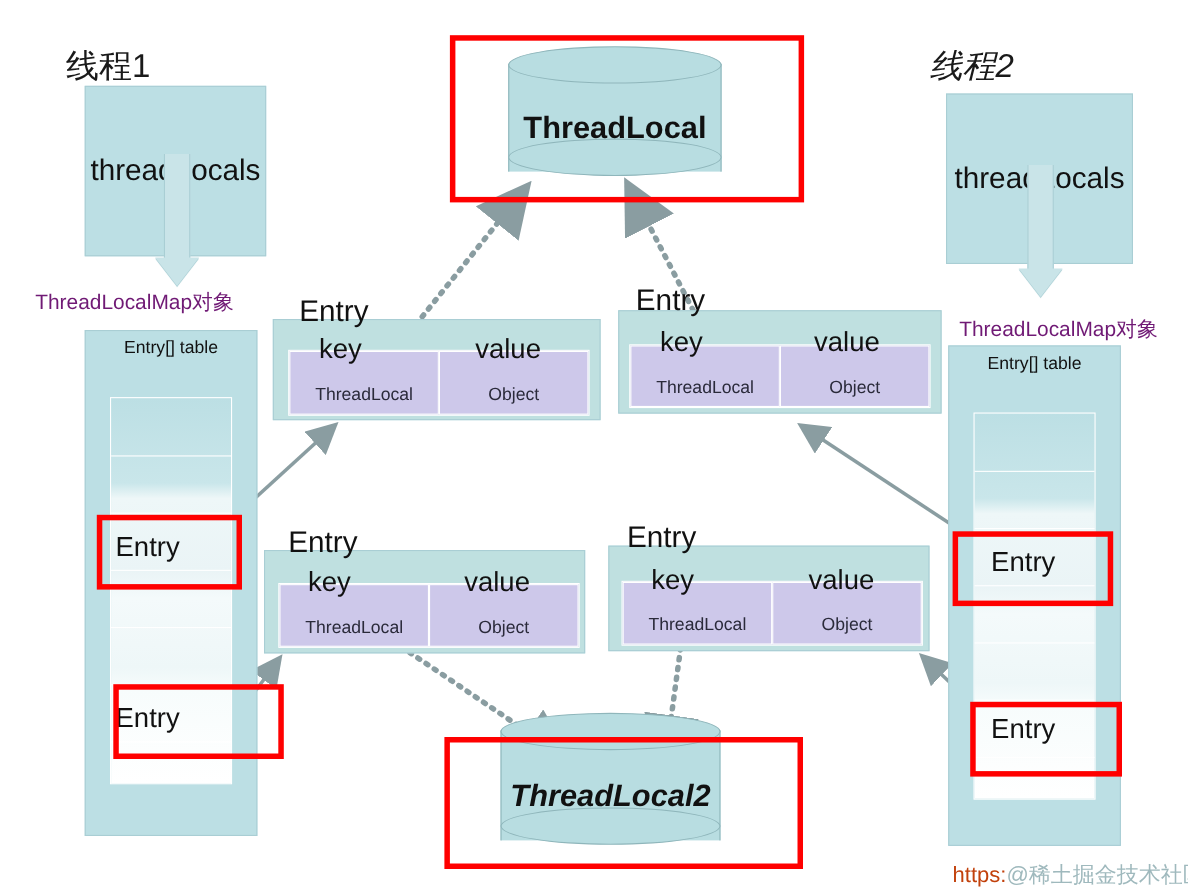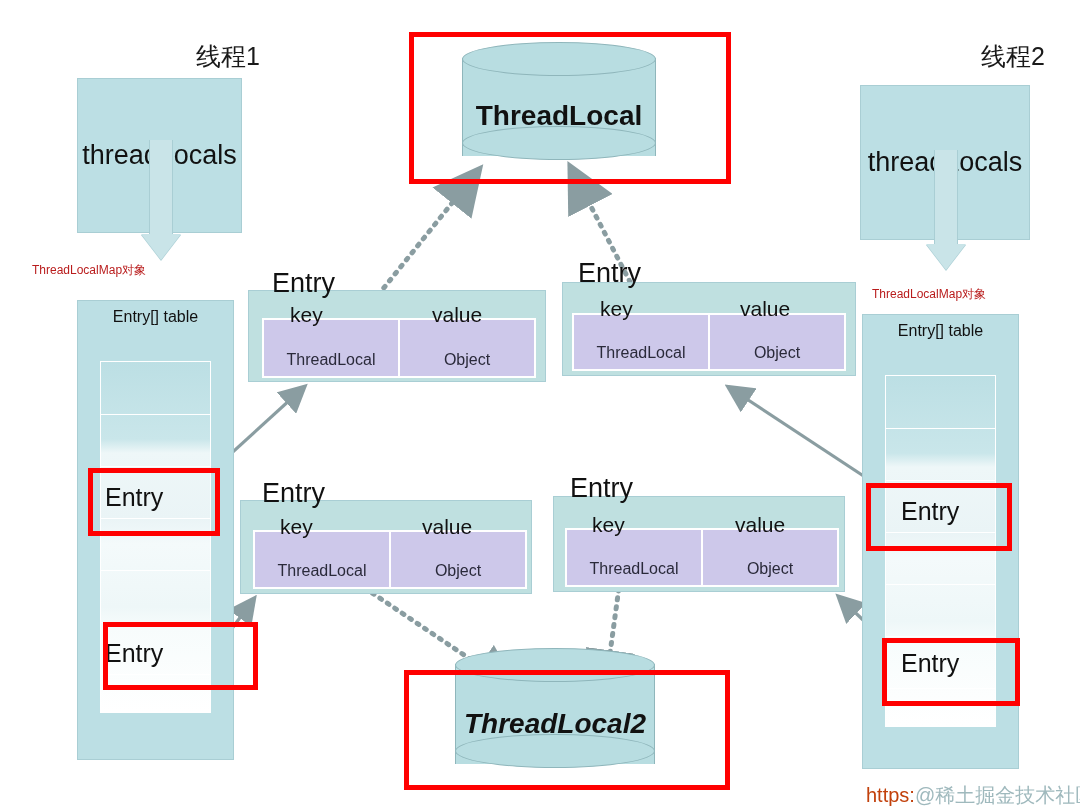--- a/index.html
+++ b/index.html
@@ -3,25 +3,25 @@
 <meta charset="utf-8">
 <style>
   html,body{margin:0;padding:0;background:#ffffff;}
   body{width:1080px;height:809px;position:relative;overflow:hidden;
        font-family:"Liberation Sans","DejaVu Sans",sans-serif;color:#111;}
   #stage{position:absolute;inset:0;width:1080px;height:809px;}
 
   .abs{position:absolute;box-sizing:border-box;}
 
   
-  .thread-title{font-size:25px;color:#1a1a1a;text-align:right;white-space:nowrap;}
+  .thread-title{font-size:30px;color:#1a1a1a;text-align:left;white-space:nowrap;}
   .threadlocals-box{background:#bcdfe4;border:1px solid #a9ced4;
       display:flex;align-items:center;justify-content:center;
       font-size:27px;color:#111;}
-  .map-label{font-size:12px;color:#b91c1c;white-space:nowrap;}
+  .map-label{font-size:19px;color:#701a75;white-space:nowrap;}
   .blockarrow-shaft{position:absolute;left:50%;transform:translateX(-50%);
       background:#c9e4e8;border-left:1px solid #a9ced4;border-right:1px solid #a9ced4;}
   .blockarrow-head{position:absolute;left:50%;transform:translateX(-50%);
       width:0;height:0;border-left:20px solid transparent;border-right:20px solid transparent;
       border-top:26px solid #c9e4e8;filter:drop-shadow(0 1px 0 #a9ced4);}
 
   
   .table-outer{background:#bcdfe4;border:1px solid #a9ced4;}
   .table-caption{font-size:16px;color:#111;text-align:center;padding-top:7px;}
   .table-strip{position:absolute;left:22px;right:22px;
@@ -33,21 +33,21 @@
 
   
   .redbox{position:absolute;border:5px solid #ff0000;background:transparent;}
 
   
   .entry-card{position:absolute;background:#bfe0e0;border:1px solid #a9ced4;}
   .entry-title{position:absolute;font-size:27px;color:#111;}
   .kv-wrap{position:absolute;display:flex;border:1px solid #ffffff;}
   .kv-cell{position:relative;background:#cdc8ea;border:1px solid #ffffff;
       display:flex;align-items:flex-end;justify-content:center;}
-  .kv-head{position:absolute;font-size:21px;color:#111;white-space:nowrap;}
+  .kv-head{position:absolute;font-size:25px;color:#111;white-space:nowrap;}
   .kv-sub{font-size:16px;color:#2a2a3a;padding-bottom:7px;}
 
   
   .cyl{position:absolute;}
   .cyl-body{position:absolute;left:0;right:0;background:#b8dde1;
       border-left:1px solid #8fb6bb;border-right:1px solid #8fb6bb;}
   .cyl-top,.cyl-bot{position:absolute;left:0;right:0;border-radius:50%;
       background:#b8dde1;border:1px solid #8fb6bb;}
   .cyl-label{position:absolute;left:0;right:0;text-align:center;
       font-size:28px;font-weight:bold;color:#111;}
@@ -109,21 +109,21 @@
       <div class="strip-line" style="top:260px;"></div>
       <div class="strip-line" style="top:312px;"></div>
     </div>
     <div class="cell-entry" style="left:27px;top:182px;">Entry</div>
     <div class="cell-entry" style="left:27px;top:338px;">Entry</div>
   </div>
 
   <div class="redbox" style="left:88px;top:468px;width:122px;height:58px;"></div>
   <div class="redbox" style="left:103px;top:622px;width:145px;height:58px;"></div>
 
-  <div class="abs thread-title" style="left:845px;top:40px;width:200px;">线程2</div>
+  <div class="abs thread-title" style="left:845px;top:40px;width:200px;font-style:italic;">线程2</div>
 
   <div class="abs threadlocals-box" style="left:860px;top:85px;width:170px;height:155px;">
     <span>threadLocals</span>
   </div>
 
   <div class="abs" style="left:925px;top:150px;width:42px;height:120px;">
     <div class="blockarrow-shaft" style="top:0;width:22px;height:96px;"></div>
     <div class="blockarrow-head" style="top:94px;"></div>
   </div>
 

